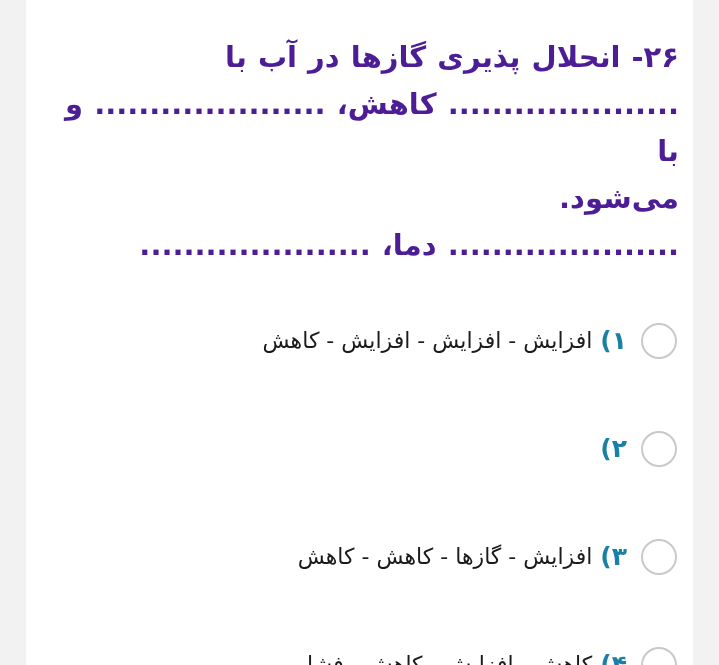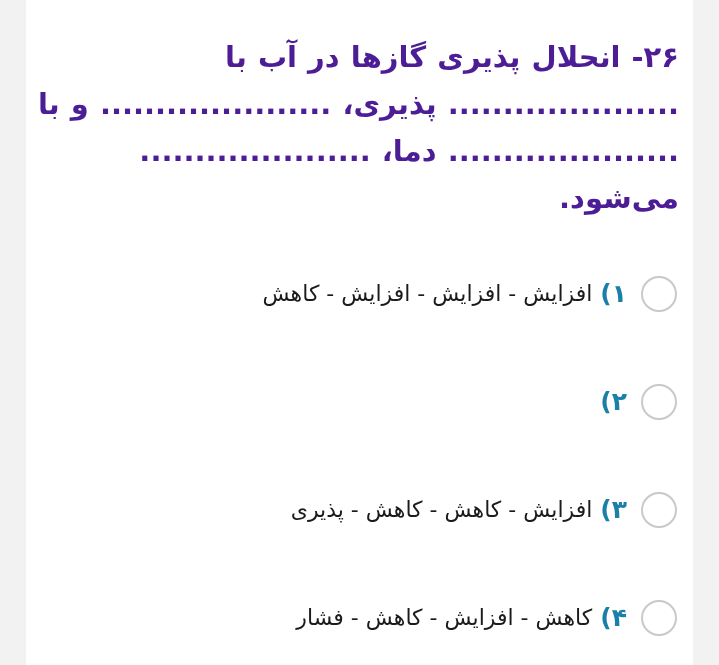--- a/index.html
+++ b/index.html
@@ -98,42 +98,42 @@
 
 <div class="page">
 
   <div class="gutter-left"></div>
   <div class="gutter-right"></div>
 
   <div class="content">
 
     <div class="question">
       <div class="q-line">۲۶-  انحلال پذیری گازها در آب با</div>
-      <div class="q-line">..................... پذیری، ..................... و با</div>
+      <div class="q-line">..................... کاهش، ..................... و با</div>
+      <div class="q-line">می‌شود.</div>
       <div class="q-line">..................... دما، .....................</div>
-      <div class="q-line">می‌شود.</div>
     </div>
 
     <div class="options">
 
       <div class="option-row">
         <span class="radio"></span>
         <span class="opt-num">۱)</span>
         <span class="opt-text">افزایش - افزایش - افزایش - کاهش</span>
       </div>
 
       <div class="option-row">
         <span class="radio"></span>
         <span class="opt-num">۲)</span>
       </div>
 
       <div class="option-row">
         <span class="radio"></span>
         <span class="opt-num">۳)</span>
-        <span class="opt-text">افزایش - کاهش - کاهش - پذیری</span>
+        <span class="opt-text">افزایش - گازها - کاهش - کاهش</span>
       </div>
 
       <div class="option-row">
         <span class="radio"></span>
         <span class="opt-num">۴)</span>
         <span class="opt-text">کاهش - افزایش - کاهش - فشار</span>
       </div>
 
     </div>
   </div>

